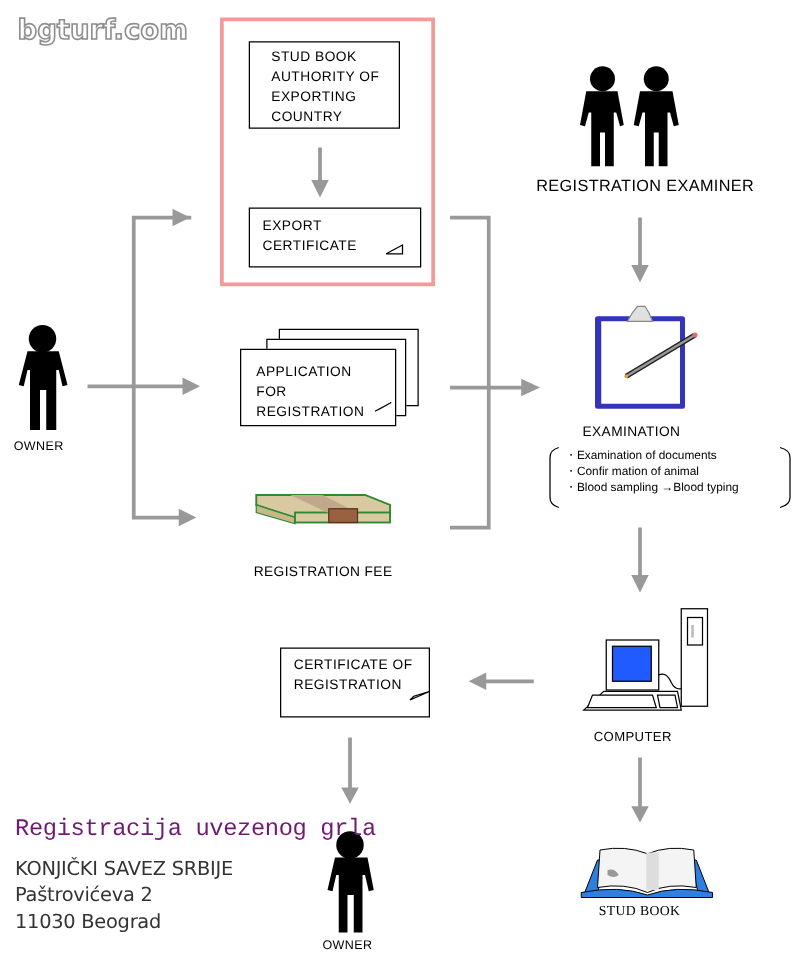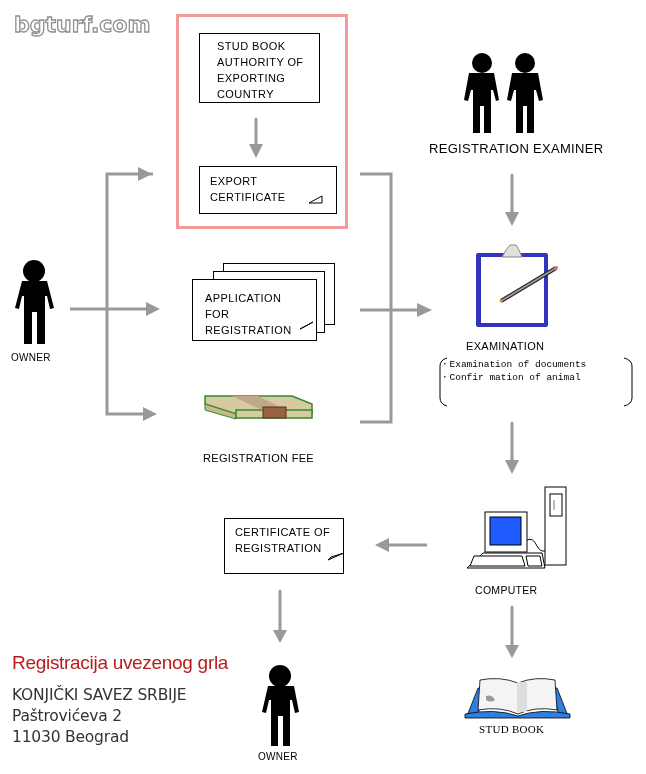--- a/index.html
+++ b/index.html
@@ -4,22 +4,22 @@
 <style>
   html, body { margin: 0; padding: 0; background: #ffffff; }
   body { width: 646px; height: 774px; position: relative; overflow: hidden;
          font-family: "Liberation Sans", sans-serif; color: #000; }
   .lbl { position: absolute; font-size: 11px; letter-spacing: 0.3px; white-space: nowrap; font-family: "Liberation Sans", sans-serif; }
   .watermark { position: absolute; left: 14px; top: 12px; font-size: 22px; font-weight: bold;
                color: #ffffff; -webkit-text-stroke: 1.3px #8f8f8f; font-family: "DejaVu Sans", sans-serif; letter-spacing: 0px; }
   .box { position: absolute; border: 1px solid #000; background: #fff; font-size: 11.5px; line-height: 16px; letter-spacing: 0.4px; }
   .pinkframe { position: absolute; left: 176px; top: 14px; width: 166px; height: 209px; border: 3px solid #f39a9b; }
   .exam-list { position: absolute; left: 440px; top: 358px; width: 192px; height: 50px; }
-  .exam-list .item { font-size: 9.5px; line-height: 13px; white-space: nowrap; font-family: Liberation Mono, monospace; }
-  .footer-title { position: absolute; left: 12px; top: 652px; font-size: 19px; color: #b91c1c; font-family: Liberation Sans, sans-serif; letter-spacing: -0.3px; }
+  .exam-list .item { font-size: 9.5px; line-height: 13px; white-space: nowrap; padding-left: 12px; font-family: Liberation Sans, sans-serif; }
+  .footer-title { position: absolute; left: 12px; top: 652px; font-size: 19px; color: #701a75; font-family: Liberation Mono, monospace; letter-spacing: -0.3px; }
   .footer-line { position: absolute; left: 12px; font-size: 15.5px; color: #333; font-family: "DejaVu Sans", sans-serif; letter-spacing: -0.2px; }
   svg { position: absolute; left: 0; top: 0; }
 </style>
 </head>
 <body>
 
 <div class="watermark">bgturf.com</div>
 
 <div class="pinkframe"></div>
 
@@ -171,18 +171,19 @@
 <div class="lbl" style="left:429px; top:141px; font-size:13px;">REGISTRATION EXAMINER</div>
 <div class="lbl" style="left:203px; top:452px; font-size:11px;">REGISTRATION FEE</div>
 <div class="lbl" style="left:466px; top:340px; font-size:11px;">EXAMINATION</div>
 <div class="lbl" style="left:475px; top:584px; font-size:10.5px;">COMPUTER</div>
 <div class="lbl" style="left:258px; top:751px; font-size:10px;">OWNER</div>
 <div class="lbl" style="left:479px; top:723px; font-size:11px; font-family: 'Liberation Serif', serif;">STUD BOOK</div>
 
 <div class="exam-list">
   <div class="item">・Examination of documents</div>
   <div class="item">・Confir mation of animal</div>
+  <div class="item">・Blood sampling  →Blood typing</div>
 </div>
 
 <div class="footer-title">Registracija uvezenog grla</div>
 <div class="footer-line" style="top:686px;">KONJIČKI SAVEZ SRBIJE</div>
 <div class="footer-line" style="top:707px;">Paštrovićeva 2</div>
 <div class="footer-line" style="top:728px;">11030 Beograd</div>
 
 </body></html>

